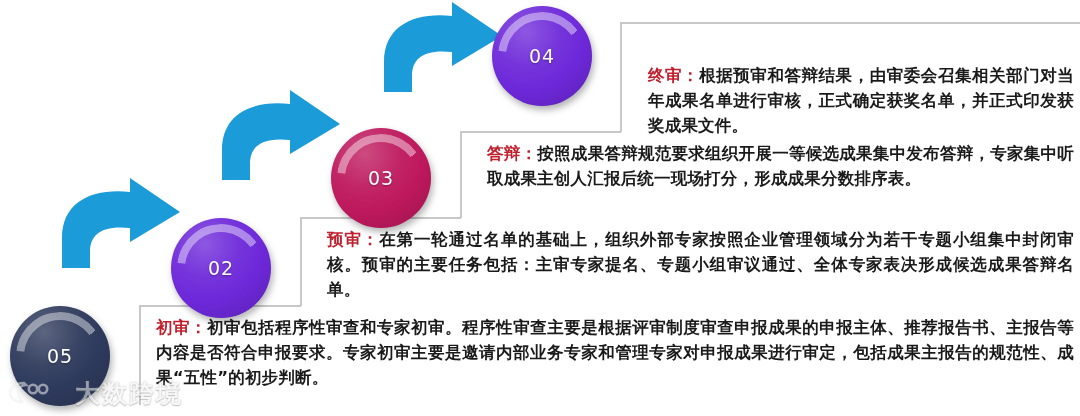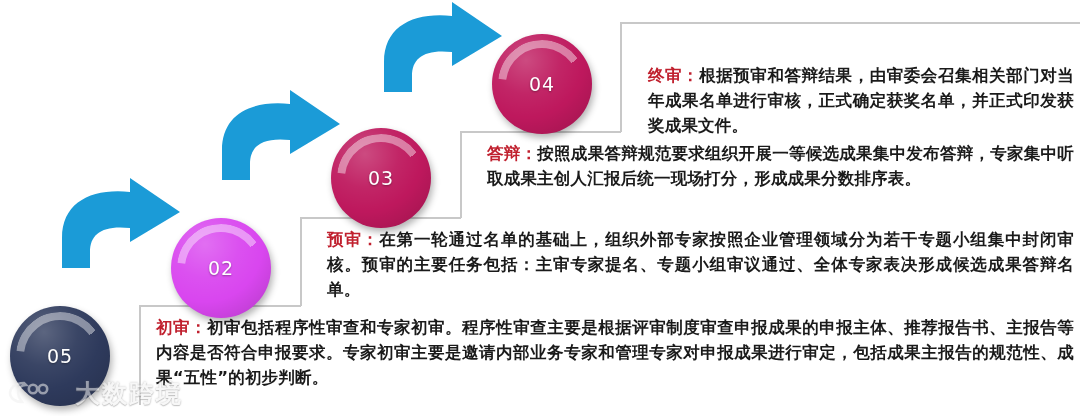--- a/index.html
+++ b/index.html
@@ -112,33 +112,33 @@
                C72 49 60 58 60 76 L60 92 Z" fill="#1b9bd7"></path>
     </svg>
   </div>
 
   <div class="sphere" style="left:10px;top:306px;background:#2e3a5c;">
     <div class="glossbase"></div>
     <div class="arc"></div>
     <div class="num">05</div>
   </div>
 
-  <div class="sphere" style="left:171px;top:218px;background:#d946ef;">
+  <div class="sphere" style="left:171px;top:218px;background:#6d28d9;">
     <div class="glossbase"></div>
     <div class="arc"></div>
     <div class="num">02</div>
   </div>
 
   <div class="sphere" style="left:331px;top:128px;background:#be185d;">
     <div class="glossbase"></div>
     <div class="arc"></div>
     <div class="num">03</div>
   </div>
 
-  <div class="sphere" style="left:492px;top:34px;background:#be185d;">
+  <div class="sphere" style="left:492px;top:6px;background:#6d28d9;">
     <div class="glossbase"></div>
     <div class="arc"></div>
     <div class="num">04</div>
   </div>
 
   <div class="para" style="left:648px;top:36px;width:426px;margin-top:27px;">
     <span class="lead">终审</span><span class="lead">：</span><span class="body">根据预审和答辩结果，由审委会召集相关部门对当年成果名单进行审核，正式确定获奖名单，并正式印发获奖成果文件。</span>
   </div>
 
   <div class="para" style="left:327px;top:227px;width:747px;">

